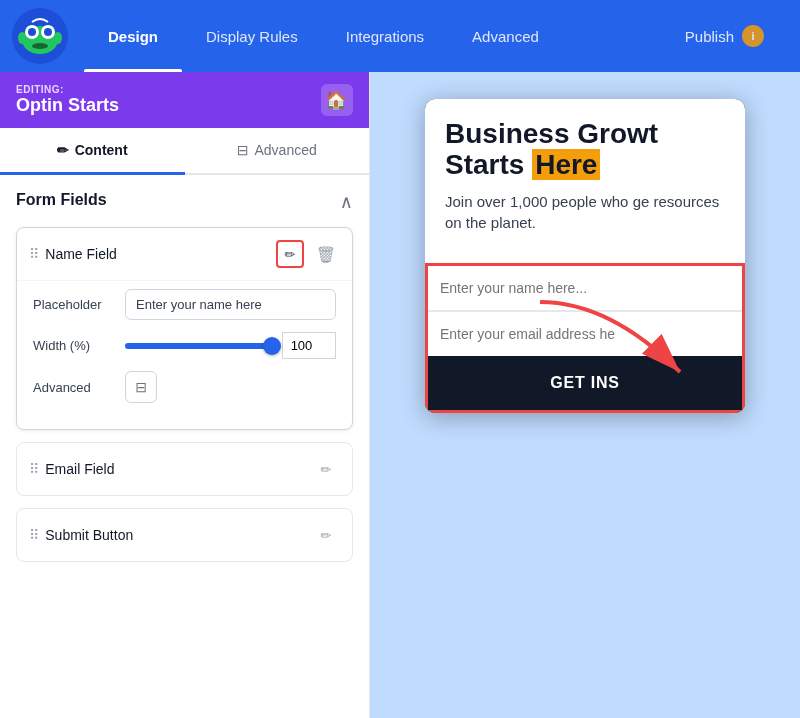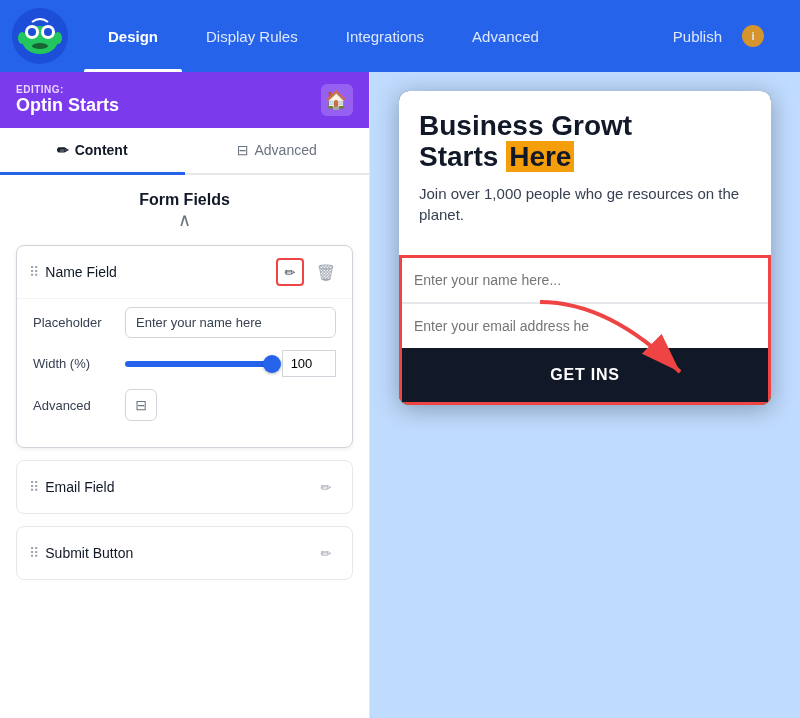--- a/index.html
+++ b/index.html
@@ -48,21 +48,21 @@
       bottom: 0;
       left: 0;
       right: 0;
       height: 3px;
       background: #fff;
       border-radius: 2px 2px 0 0;
     }
     .nav-tab-publish {
       display: flex;
       align-items: center;
-      gap: 20px;
+      gap: 8px;
       margin-left: auto;
     }
     .publish-badge {
       width: 22px;
       height: 22px;
       background: #f59e0b;
       border-radius: 50%;
       display: flex;
       align-items: center;
       justify-content: center;
@@ -151,24 +151,22 @@
     
     .sidebar-content {
       flex: 1;
       overflow-y: auto;
       padding: 16px;
     }
 
     
     .section-header {
       display: flex;
-      align-items: center;
       justify-content: space-between;
       margin-bottom: 14px;
-      flex-direction: column;
     }
     .section-title {
       font-size: 16px;
       font-weight: 700;
       color: #111827;
     }
 
     
     .field-card {
       background: #fff;
@@ -307,23 +305,23 @@
       padding: 16px;
       display: flex;
       align-items: flex-start;
       justify-content: center;
     }
 
     
     .popup-card {
       background: #111827;
       border-radius: 10px;
-      width: 372px;
+      width: 320px;
       overflow: hidden;
-      margin-top: 3px;
+      margin-top: 11px;
       box-shadow: 0 4px 24px rgba(0,0,0,0.3);
     }
     .popup-top {
       background: #fff;
       padding: 20px 20px 16px;
     }
     .popup-headline {
       font-size: 28px;
       font-weight: 900;
       color: #111827;

